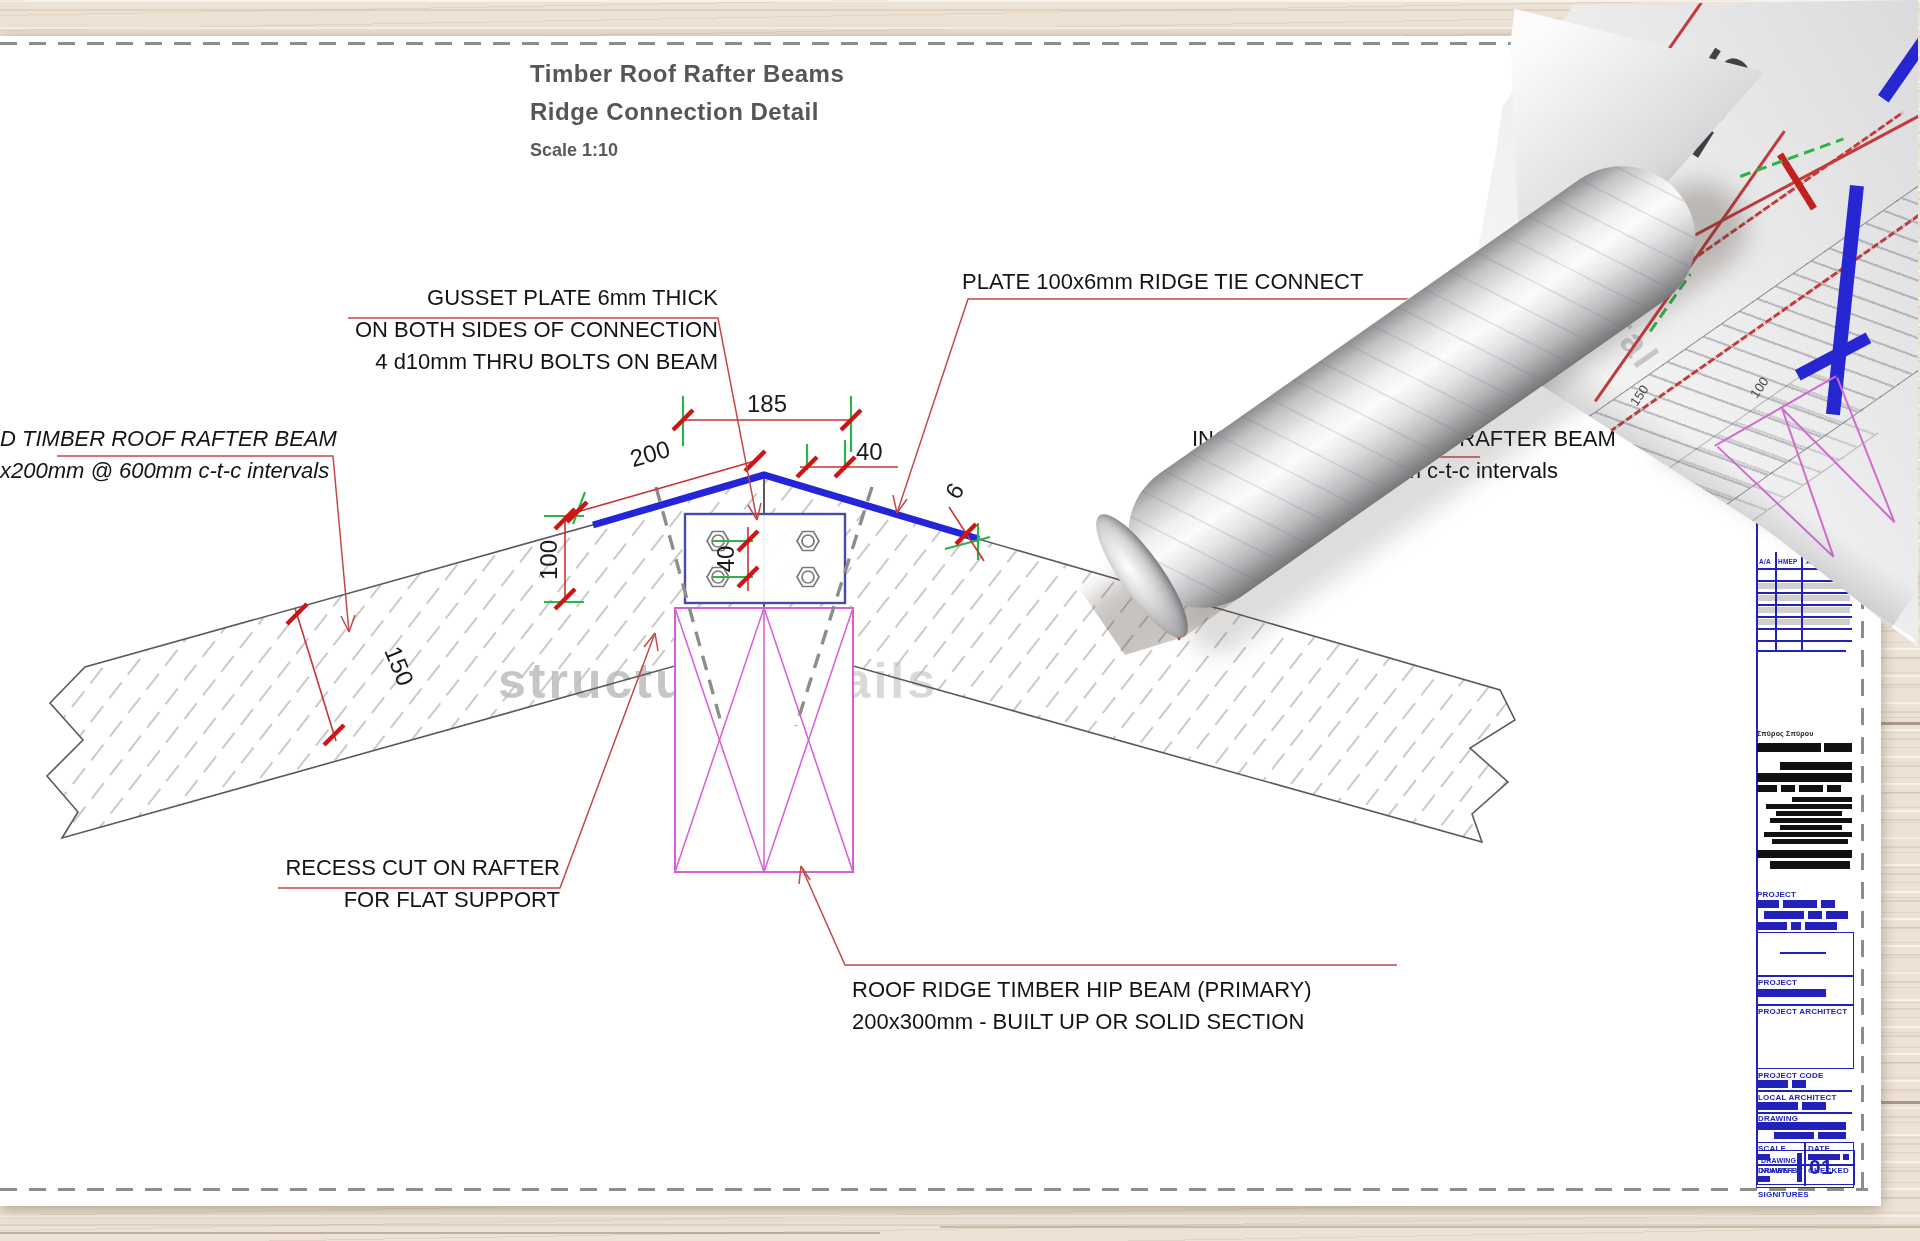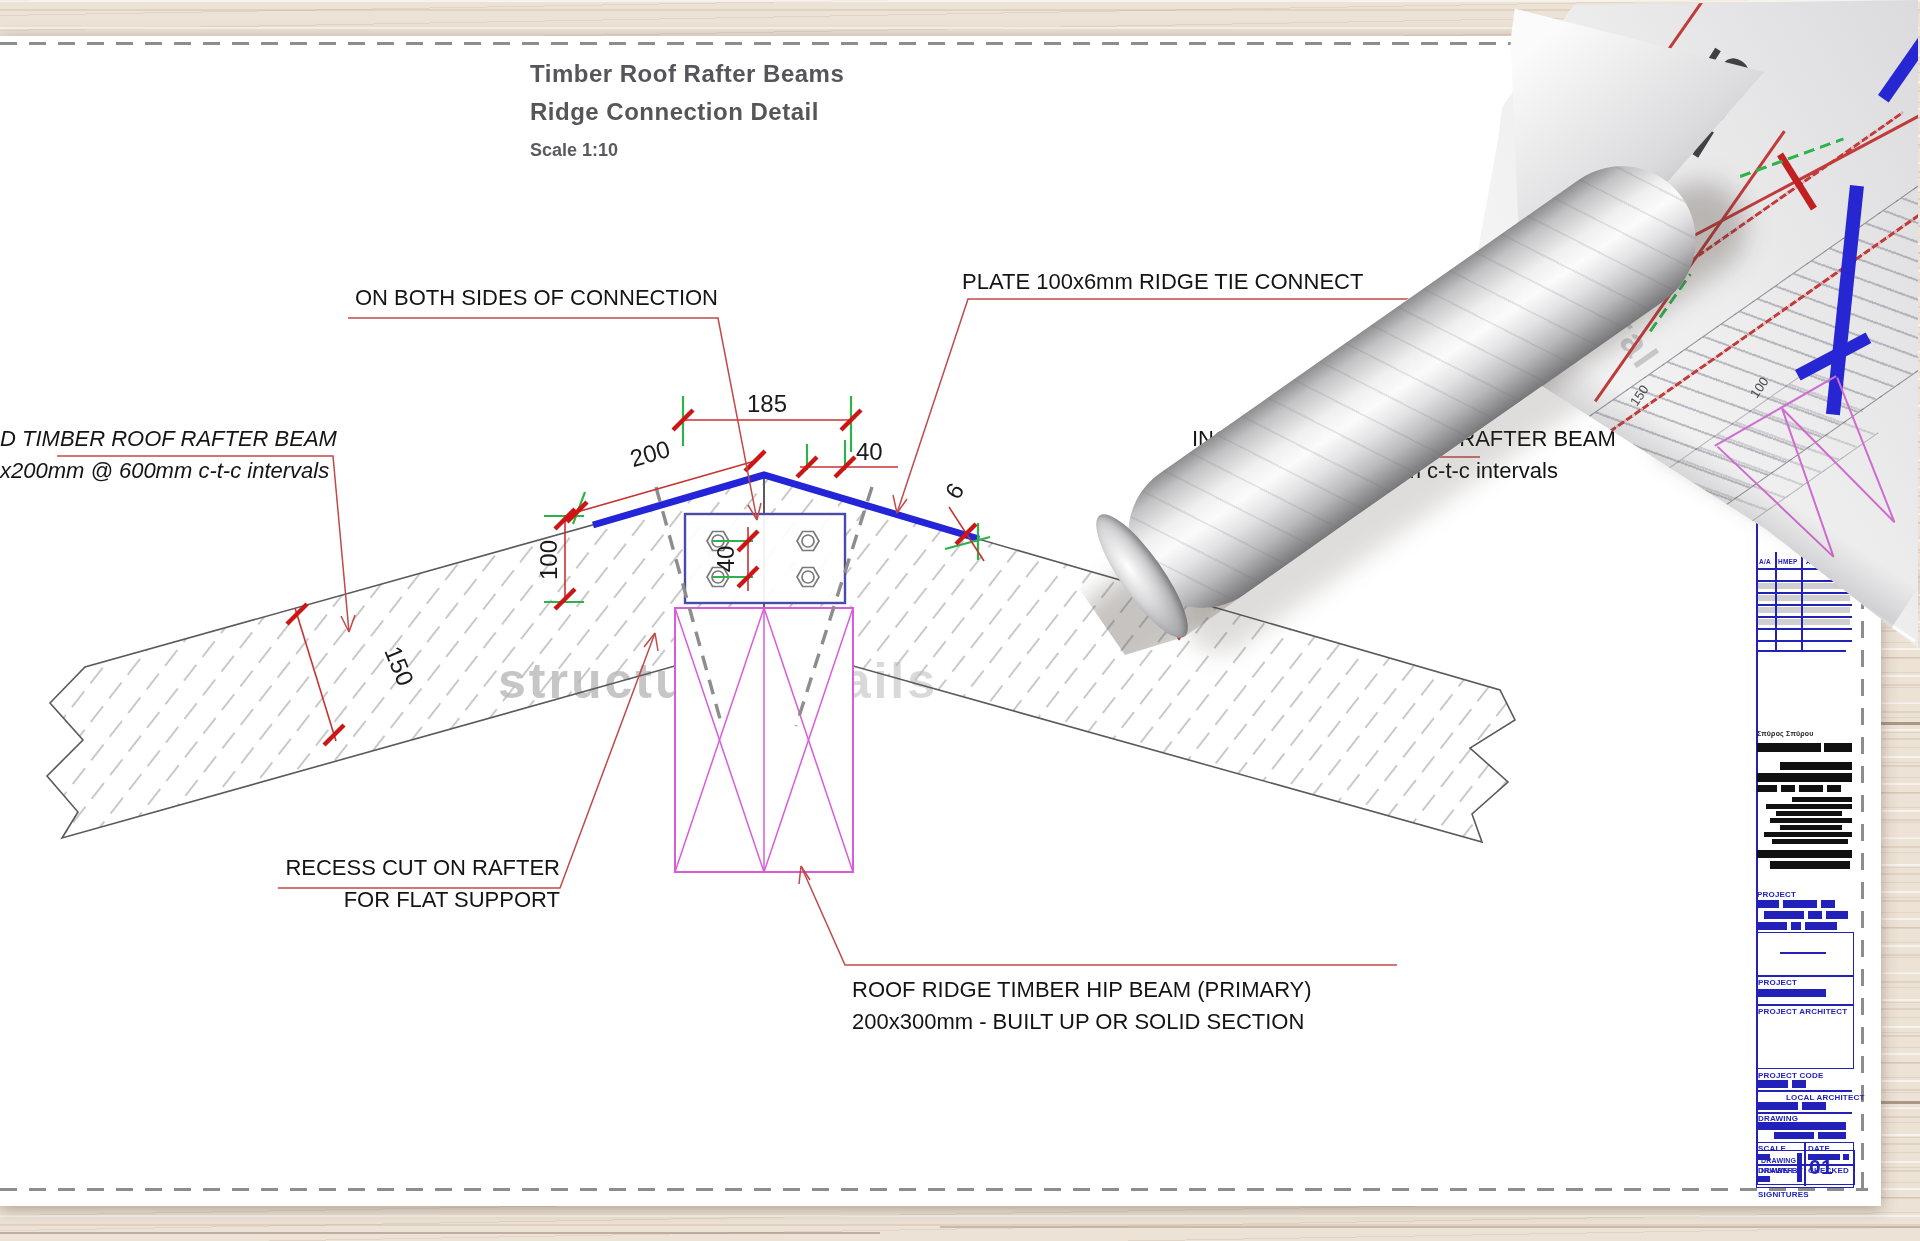--- a/index.html
+++ b/index.html
@@ -199,21 +199,23 @@
 
 <div class="abs dim" style="left:737px;top:390px;width:60px;text-align:center;">185</div>
 <div class="abs dim" style="left:630px;top:440px;transform:rotate(-16deg);">200</div>
 <div class="abs dim" style="left:856px;top:438px;">40</div>
 <div class="abs dim" style="left:705px;top:545px;width:42px;text-align:center;transform:rotate(-90deg);">40</div>
 <div class="abs dim" style="left:522px;top:546px;width:54px;text-align:center;transform:rotate(-90deg);">100</div>
 <div class="abs dim" style="left:372px;top:652px;width:54px;text-align:center;transform:rotate(68deg);">150</div>
 <div class="abs dim" style="left:948px;top:477px;transform:rotate(-58deg);">6</div>
 
 <div class="abs ann right" style="right:1202px;top:282px;">
+  <div>GUSSET PLATE 6mm THICK</div>
   <div>ON BOTH SIDES OF CONNECTION</div>
+  <div>4 d10mm THRU BOLTS ON BEAM</div>
 </div>
 <div class="abs ann" style="left:962px;top:266px;">
   <div>PLATE 100x6mm RIDGE TIE CONNECT</div>
 </div>
 <div class="abs ann" style="left:0;top:423px;font-style:italic;">
   <div>D TIMBER ROOF RAFTER BEAM</div>
   <div>x200mm @ 600mm c-t-c intervals</div>
 </div>
 <div class="abs ann" style="left:1192px;top:423px;">
   <div>INCLINED TIMBER ROOF RAFTER BEAM</div>
@@ -288,21 +290,21 @@
   <div class="bar-b" style="left:2px;top:489px;width:68px;"></div>
 
   <div class="tb-box" style="left:0;top:505px;width:96px;height:62px;"></div>
   <div class="tb-lbl" style="left:2px;top:507px;">PROJECT ARCHITECT</div>
 
   <div class="tb-lbl" style="left:2px;top:571px;">PROJECT CODE</div>
   <div class="bar-b" style="left:2px;top:580px;width:30px;"></div>
     <div class="bar-b" style="left:36px;top:580px;width:14px;"></div>
   <div class="tb-hline" style="left:0;top:590px;width:96px;"></div>
 
-  <div class="tb-lbl" style="left:2px;top:593px;margin-left:28px;">LOCAL ARCHITECT</div>
+  <div class="tb-lbl" style="left:2px;top:593px;">LOCAL ARCHITECT</div>
   <div class="bar-b" style="left:2px;top:602px;width:40px;"></div>
     <div class="bar-b" style="left:46px;top:602px;width:24px;"></div>
   <div class="tb-hline" style="left:0;top:612px;width:96px;"></div>
 
   <div class="tb-lbl" style="left:2px;top:614px;">DRAWING</div>
   <div class="bar-b" style="left:2px;top:622px;width:88px;"></div>
   <div class="bar-b" style="left:18px;top:632px;width:40px;height:7px;"></div>
     <div class="bar-b" style="left:62px;top:632px;width:28px;height:7px;"></div>
 
   <div class="tb-box" style="left:0;top:642px;width:96px;height:22px;"></div>

